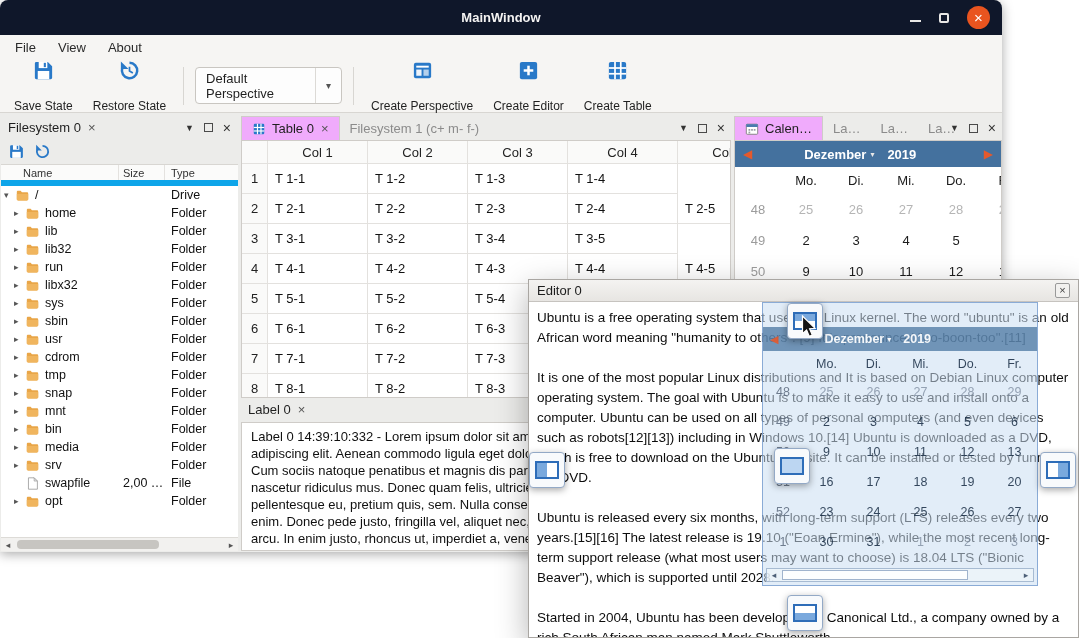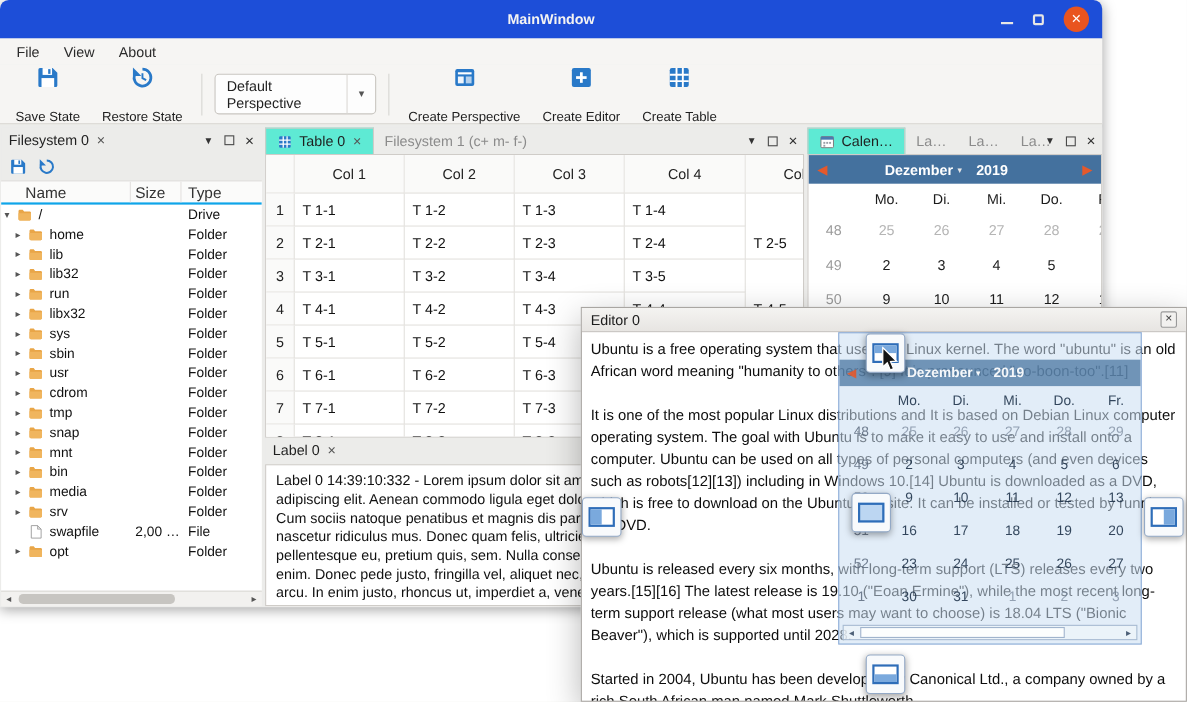--- a/index.html
+++ b/index.html
@@ -2,21 +2,21 @@
 <html><head>
 <meta charset="utf-8">
 <style>
   *{margin:0;padding:0;box-sizing:border-box}
   html,body{width:1079px;height:638px}
   body{font-family:"Liberation Sans","DejaVu Sans",sans-serif;background:#fff;position:relative;overflow:hidden}
 
   
   #main-window{position:absolute;left:0;top:0;width:1002px;height:552px;background:#ececea;
     border-radius:9px 9px 0 0;box-shadow:0 2px 12px rgba(0,0,0,.35)}
-  .titlebar{position:absolute;left:0;top:0;right:0;height:35px;background:#1d4ed8;border-radius:8px 8px 0 0;
+  .titlebar{position:absolute;left:0;top:0;right:0;height:35px;background:#0f172a;border-radius:8px 8px 0 0;
     display:flex;align-items:center;justify-content:center}
   .titlebar .title{color:#f4f3f2;font-size:13px;font-weight:bold}
   .win-controls{position:absolute;right:12px;top:0;height:35px;display:flex;align-items:center;gap:18px}
   .wc-min{width:11px;border-top:2px solid #e8e7e5;display:inline-block;margin-top:6px}
   .wc-max{width:10px;height:10px;border:2px solid #e8e7e5;display:inline-block;border-radius:2px}
   .wc-close{width:23px;height:23px;border-radius:50%;background:#e9541f;color:#fff;display:flex;
     align-items:center;justify-content:center;font-size:15px;line-height:1}
   .menubar{position:absolute;left:0;top:35px;right:0;height:24px;background:#f6f5f3;display:flex;align-items:center;padding-left:4px}
   .menubar span{padding:0 11px;font-size:13px;color:#2b2b2b}
   .toolbar{position:absolute;left:0;top:59px;right:0;height:54px;background:#f6f5f3;border-bottom:1px solid #d8d6d2;
@@ -31,30 +31,30 @@
   
   .dock{position:absolute;background:#ececea}
   .dock-head{height:23px;display:flex;align-items:center;padding:0 7px;font-size:13px;color:#1f1f1f}
   .tab-x{margin-left:7px;font-size:13px;color:#555;line-height:1}
   .dock-btns{margin-left:auto;display:flex;align-items:center;gap:10px}
   .db-menu{font-size:9px;color:#333}
   .db-float{width:9px;height:9px;border:1.5px solid #4a4a4a;display:inline-block}
   .db-close{font-size:14px;color:#333;line-height:1}
   .tabbar{height:24px;display:flex;align-items:flex-end;position:relative}
   .tab{height:24px;display:flex;align-items:center;padding:0 10px;font-size:13px;color:#8b8b8b;white-space:nowrap}
-  .tab.active{background:#5eead4;border:1px solid #cfccc8;border-bottom:none;color:#1f1f1f}
+  .tab.active{background:#f0abfc;border:1px solid #cfccc8;border-bottom:none;color:#1f1f1f}
   .ticon{width:14px;height:14px;margin-right:6px;flex:none}
   .tabbar .dock-btns{position:absolute;right:6px;top:0;height:24px}
 
   
   #fs-dock{left:1px;top:116px;width:237px;height:435px}
   .fs-toolbar{height:25px;display:flex;align-items:center;gap:9px;padding-left:7px}
   .fs-toolbar svg{width:17px;height:17px}
   .tree{position:absolute;left:0;top:48px;right:0;bottom:14px;background:#fff;border-top:1px solid #d8d6d2;overflow:hidden}
-  .tree-head{display:flex;height:21px;border-bottom:2px solid #0ea5e9;background:#fbfbfa;font-size:14px;color:#333}
+  .tree-head{display:flex;height:21px;border-bottom:6px solid #0ea5e9;background:#fbfbfa;font-size:11px;color:#333}
   .th-name{width:118px;padding-left:22px;border-right:1px solid #e4e2df;display:flex;align-items:center}
   .th-size{width:46px;padding-left:4px;border-right:1px solid #e4e2df;display:flex;align-items:center}
   .th-type{flex:1;padding-left:6px;display:flex;align-items:center}
   .trow{display:flex;height:18px;align-items:center;font-size:12.5px;color:#111}
   .tc-name{width:118px;display:flex;align-items:center;padding-left:3px;overflow:hidden;white-space:nowrap}
   .trow.child .tc-name{padding-left:13px}
   .tc-arrow{width:11px;font-size:9px;color:#555;flex:none}
   .tc-ico{width:15px;height:13px;flex:none;margin-right:5px}
   .tc-size{width:46px;padding-left:4px;white-space:nowrap;overflow:hidden}
   .tc-type{flex:1;padding-left:6px}
@@ -62,21 +62,21 @@
   .trow.file .file-ico{display:block}
   .hscroll{position:absolute;left:0;bottom:0;height:14px;right:0;background:#f2f1ef;border-top:1px solid #dddbd7;display:flex;align-items:center}
   .hs-btn{width:14px;text-align:center;font-size:9px;color:#555}
   .hs-track{flex:1;position:relative;height:100%}
   .hs-thumb{position:absolute;left:2px;top:2px;bottom:2px;width:68%;background:#c7c5c1;border-radius:4px}
 
   
   #table-dock{left:241px;top:116px;width:490px;height:282px}
   .tbl-wrap{position:absolute;left:0;top:24px;right:0;bottom:0;background:#fff;border:1px solid #cfccc8;overflow:hidden}
   .tbl-row{display:flex;height:30px}
-  .tbl-row.head{height:35px}
+  .tbl-row.head{height:23px}
   .cell{border-right:1px solid #e3e1de;border-bottom:1px solid #e3e1de;display:flex;align-items:center;
     padding-left:7px;font-size:13px;color:#111;flex:none;overflow:hidden}
   .cell.num{justify-content:center;padding:0;background:#fafaf9;color:#222}
   .cell.hd{background:#fafaf9;justify-content:center;padding:0;color:#222}
   .tbl-row>*:nth-child(1){width:26px}
   .tbl-row>*:nth-child(2),.tbl-row>*:nth-child(3),.tbl-row>*:nth-child(4){width:100px}
   .tbl-row>*:nth-child(5){width:110px}
   .tbl-row>*:nth-child(6){width:100px}
 
   

